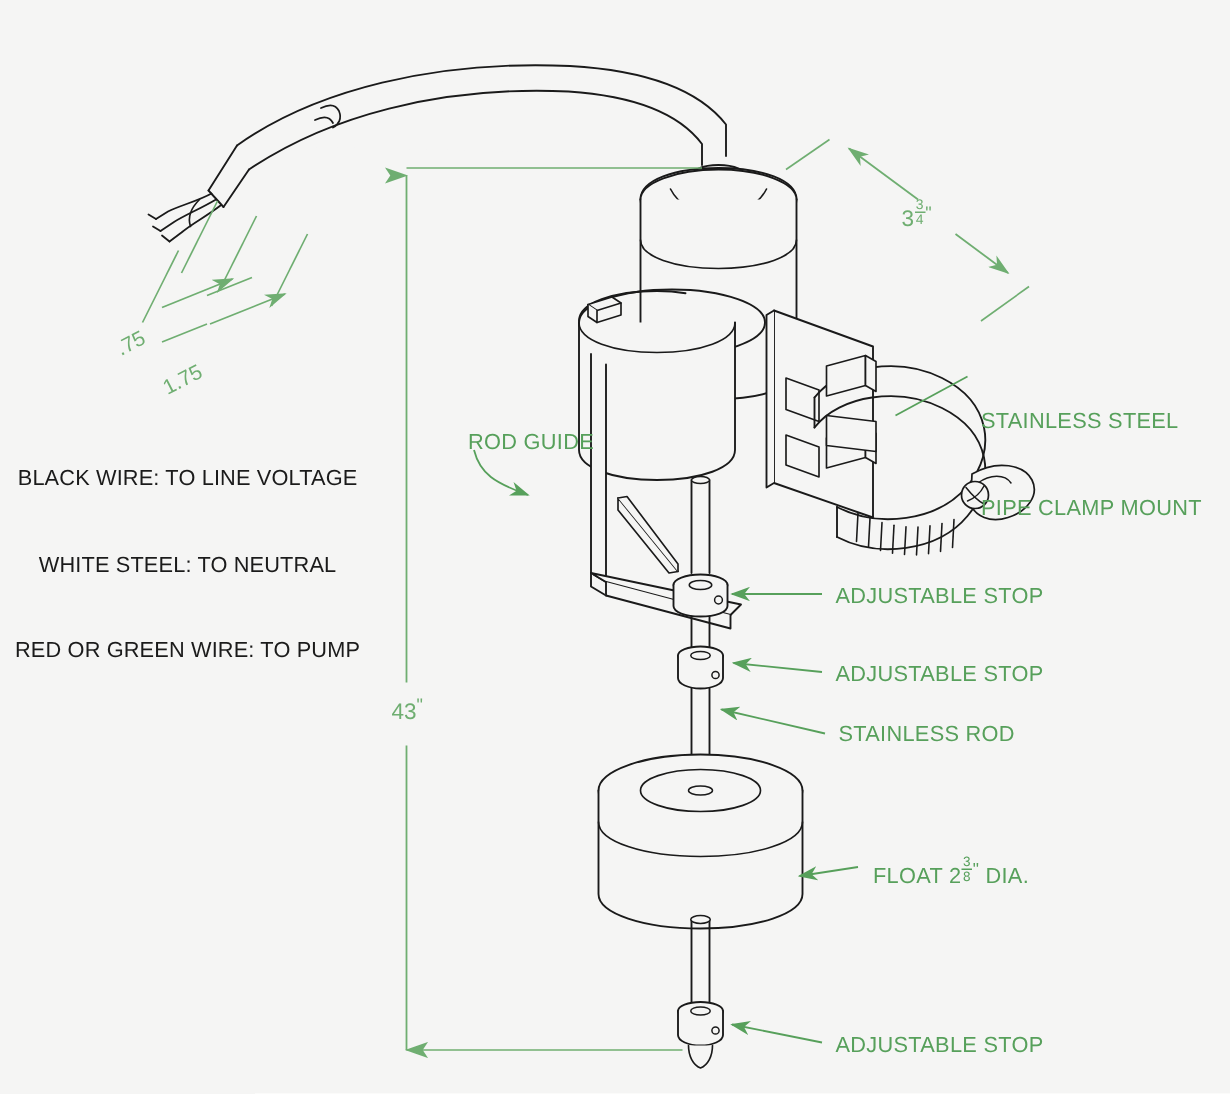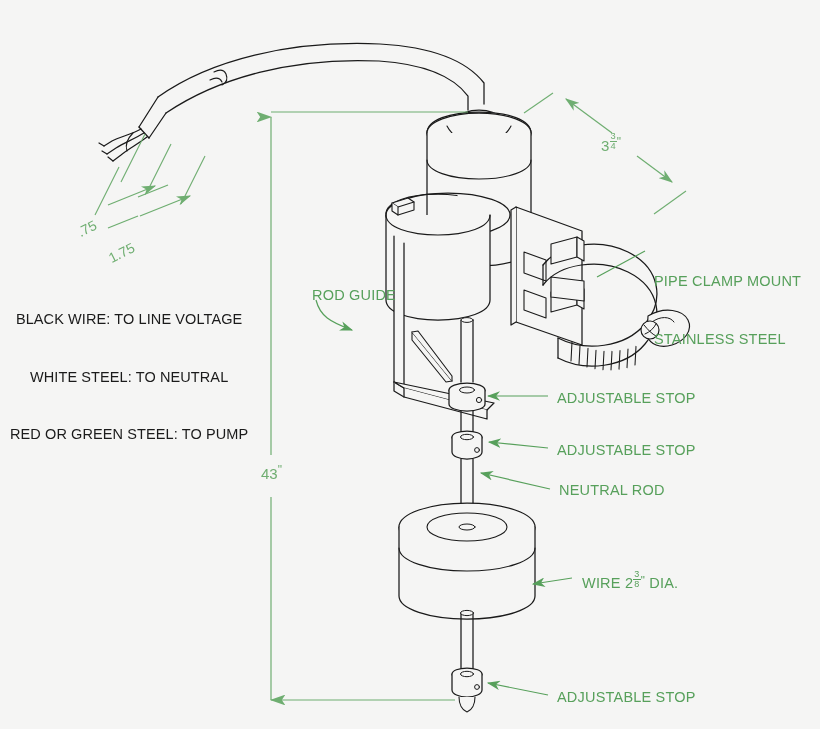--- a/index.html
+++ b/index.html
@@ -262,37 +262,37 @@
       <path d="M548,448 L489,442" marker-end="url(#arrGreen)"></path>
       <path d="M550,489 L481,473" marker-end="url(#arrGreen)"></path>
       <path d="M572,578 L533,584" marker-end="url(#arrGreen)"></path>
       <path d="M548,695 L488,683" marker-end="url(#arrGreen)"></path>
     </g>
   </svg>
 
   <div class="lbl lbl-black" style="left:10px; top:272px;">
     <div>BLACK WIRE: TO LINE VOLTAGE</div>
     <div>WHITE STEEL: TO NEUTRAL</div>
-    <div>RED OR GREEN STEEL: TO PUMP</div>
+    <div>RED OR GREEN WIRE: TO PUMP</div>
   </div>
 
   <div class="lbl lbl-green" style="left:654px; top:234px;">
+    <div>STAINLESS STEEL</div>
     <div>PIPE CLAMP MOUNT</div>
-    <div>STAINLESS STEEL</div>
   </div>
 
   <div class="lbl lbl-green" style="left:288px; top:286px;margin-left:24px;">ROD GUIDE</div>
 
   <div class="lbl lbl-green" style="left:557px; top:389px;">ADJUSTABLE STOP</div>
 
   <div class="lbl lbl-green" style="left:557px; top:441px;">ADJUSTABLE STOP</div>
 
-  <div class="lbl lbl-green" style="left:559px; top:481px;">NEUTRAL ROD</div>
-
-  <div class="lbl lbl-green" style="left:582px; top:570px;"><span>WIRE </span><span>2</span><span class="frac"><span class="num">3</span><span class="den">8</span></span><span class="inchmark">"</span><span> DIA.</span></div>
+  <div class="lbl lbl-green" style="left:559px; top:481px;">STAINLESS ROD</div>
+
+  <div class="lbl lbl-green" style="left:582px; top:570px;"><span>FLOAT </span><span>2</span><span class="frac"><span class="num">3</span><span class="den">8</span></span><span class="inchmark">"</span><span> DIA.</span></div>
 
   <div class="lbl lbl-green" style="left:557px; top:688px;">ADJUSTABLE STOP</div>
 
   <div class="dim-text rot-75" style="left:82px; top:224px; font-size:14px;">.75</div>
 
   <div class="dim-text rot-75" style="left:113px; top:250px; font-size:14px;">1.75</div>
 
   <div class="dim-text" style="left:261px; top:463px;"><span>43</span><span class="inchmark">"</span></div>
 
   <div class="dim-text" style="left:601px; top:132px;"><span>3</span><span class="frac"><span class="num">3</span><span class="den">4</span></span><span class="inchmark">"</span></div>

